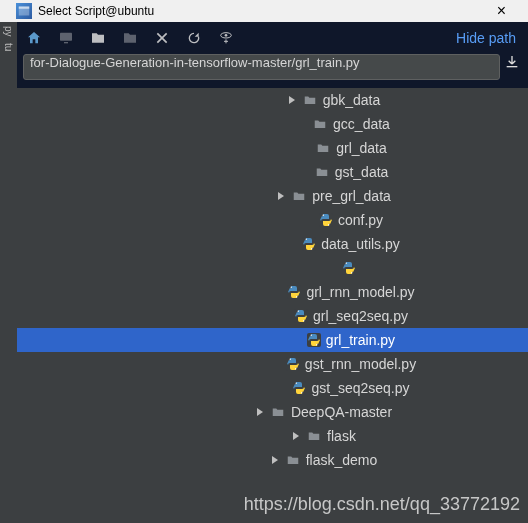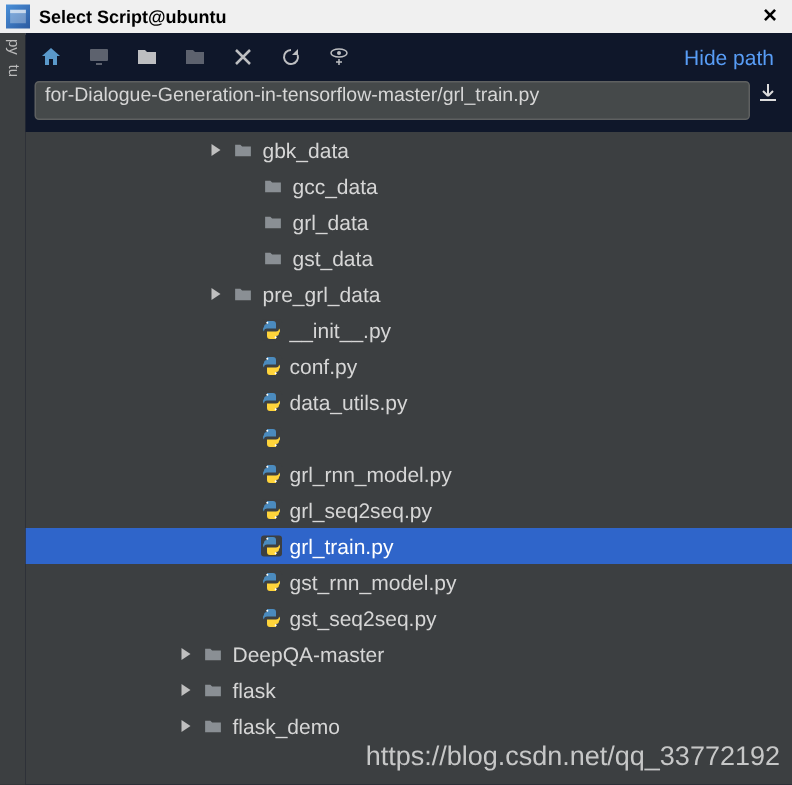--- a/index.html
+++ b/index.html
@@ -1,37 +1,37 @@
 <!DOCTYPE html>
 <html><head>
 <meta charset="utf-8">
 <style>
 html,body{margin:0;padding:0;width:528px;height:523px;font-family:"Segoe UI",Arial,sans-serif;overflow:hidden;background:#2b2d30;}
-.titlebar{height:22px;background:#f0f0f0;display:flex;align-items:center;padding:0 4px;border-bottom:1px solid #aaa;font-weight:bold;}
+.titlebar{height:22px;background:#f0f0f0;display:flex;align-items:center;padding:0 16px;border-bottom:1px solid #aaa;}
 .titlebar .ico{width:16px;height:16px;background:linear-gradient(135deg,#4a90d9,#2c5aa0);margin-right:6px;display:flex;align-items:center;justify-content:center;}
 .titlebar .ico svg{width:12px;height:12px;}
 .titletext{font-size:12px;color:#000;flex:1;}
 .titleclose{font-size:16px;color:#000;padding:0 6px;cursor:pointer;font-family:Arial;}
 .leftgutter{position:absolute;left:0;top:22px;width:17px;bottom:0;background:#3c3f41;}
 .lefttab{position:absolute;left:0;top:22px;width:17px;height:80px;display:flex;flex-direction:column;align-items:center;padding-top:4px;gap:6px;}
 .lefttab span{font-size:10px;color:#bbb;writing-mode:vertical-rl;text-orientation:mixed;}
 .main{position:absolute;left:17px;top:22px;right:0;bottom:0;background:#0f172a;display:flex;flex-direction:column;}
 .toolbar{height:32px;display:flex;align-items:center;padding:0 8px;gap:14px;}
 .tbicon{width:18px;height:18px;display:flex;align-items:center;justify-content:center;cursor:pointer;opacity:.85;}
 .tbicon svg{width:16px;height:16px;fill:#dcdcdc;}
 .tbicon.dim svg{opacity:.45;}
 .spacer{flex:1;}
 .hidepath{color:#589df6;font-size:14px;cursor:pointer;padding-right:4px;}
 .pathrow{height:30px;display:flex;align-items:flex-start;padding:0 6px 4px 6px;gap:4px;}
 .pathinput{flex:1;height:24px;background:#45494a;border:1px solid #5e6060;border-radius:3px;color:#d6d6d6;font-size:13px;padding:0 6px;outline:none;overflow:hidden;text-overflow:clip;white-space:nowrap;direction:rtl;text-align:left;}
 .pathinput span{direction:ltr;unicode-bidi:bidi-override;}
 .dlicon{width:18px;height:18px;cursor:pointer;}
 .dlicon svg{width:16px;height:16px;fill:#dcdcdc;}
 .tree{flex:1;overflow:hidden;background:#3c3f41;font-size:14px;color:#d6d6d6;position:relative;}
-.row{height:24px;display:flex;align-items:center;white-space:nowrap;}
+.row{height:24px;display:flex;align-items:center;white-space:nowrap;justify-content:center;}
 .row.sel{background:#2f65ca;color:#fff;}
 .arrow{width:14px;display:inline-flex;justify-content:center;margin-right:2px;}
 .arrow svg{width:10px;height:10px;fill:#bfbfbf;}
 .fico{width:18px;display:inline-flex;justify-content:center;margin-right:4px;}
 .folder svg{width:16px;height:14px;fill:#8a8f94;}
 .pyico{width:16px;height:16px;position:relative;}
 .pyico svg{width:16px;height:16px;}
 .watermark{position:absolute;right:8px;bottom:8px;color:#d6d6d6;font-size:18px;opacity:.9;font-family:Arial;}
 .ind0{padding-left:120px;}
 .ind1{padding-left:140px;}
@@ -172,33 +172,20 @@
         <span class="arrow"></span>
         <span class="fico pyico">
           <svg viewBox="0 0 16 16">
             <rect x="1" y="1" width="14" height="14" rx="2" fill="#3c3f41"></rect>
             <path d="M5 2h4a2 2 0 0 1 2 2v3H5a2 2 0 0 0-2 2v0a2 2 0 0 1 0-3 2 2 0 0 1 2-2z" fill="#4b8bbe"></path>
             <path d="M11 14H7a2 2 0 0 1-2-2V9h6a2 2 0 0 0 2-2 2 2 0 0 1 0 3 2 2 0 0 1-2 2z" fill="#ffd43b"></path>
             <circle cx="5.2" cy="3.2" r=".7" fill="#fff"></circle>
             <circle cx="10.8" cy="12.8" r=".7" fill="#fff"></circle>
           </svg>
         </span>
-        <span>__init__.py</span>
-      </div>
-      <div class="row ind1">
-        <span class="arrow"></span>
-        <span class="fico pyico">
-          <svg viewBox="0 0 16 16">
-            <rect x="1" y="1" width="14" height="14" rx="2" fill="#3c3f41"></rect>
-            <path d="M5 2h4a2 2 0 0 1 2 2v3H5a2 2 0 0 0-2 2v0a2 2 0 0 1 0-3 2 2 0 0 1 2-2z" fill="#4b8bbe"></path>
-            <path d="M11 14H7a2 2 0 0 1-2-2V9h6a2 2 0 0 0 2-2 2 2 0 0 1 0 3 2 2 0 0 1-2 2z" fill="#ffd43b"></path>
-            <circle cx="5.2" cy="3.2" r=".7" fill="#fff"></circle>
-            <circle cx="10.8" cy="12.8" r=".7" fill="#fff"></circle>
-          </svg>
-        </span>
         <span>conf.py</span>
       </div>
       <div class="row ind1">
         <span class="arrow"></span>
         <span class="fico pyico">
           <svg viewBox="0 0 16 16">
             <rect x="1" y="1" width="14" height="14" rx="2" fill="#3c3f41"></rect>
             <path d="M5 2h4a2 2 0 0 1 2 2v3H5a2 2 0 0 0-2 2v0a2 2 0 0 1 0-3 2 2 0 0 1 2-2z" fill="#4b8bbe"></path>
             <path d="M11 14H7a2 2 0 0 1-2-2V9h6a2 2 0 0 0 2-2 2 2 0 0 1 0 3 2 2 0 0 1-2 2z" fill="#ffd43b"></path>
             <circle cx="5.2" cy="3.2" r=".7" fill="#fff"></circle>

